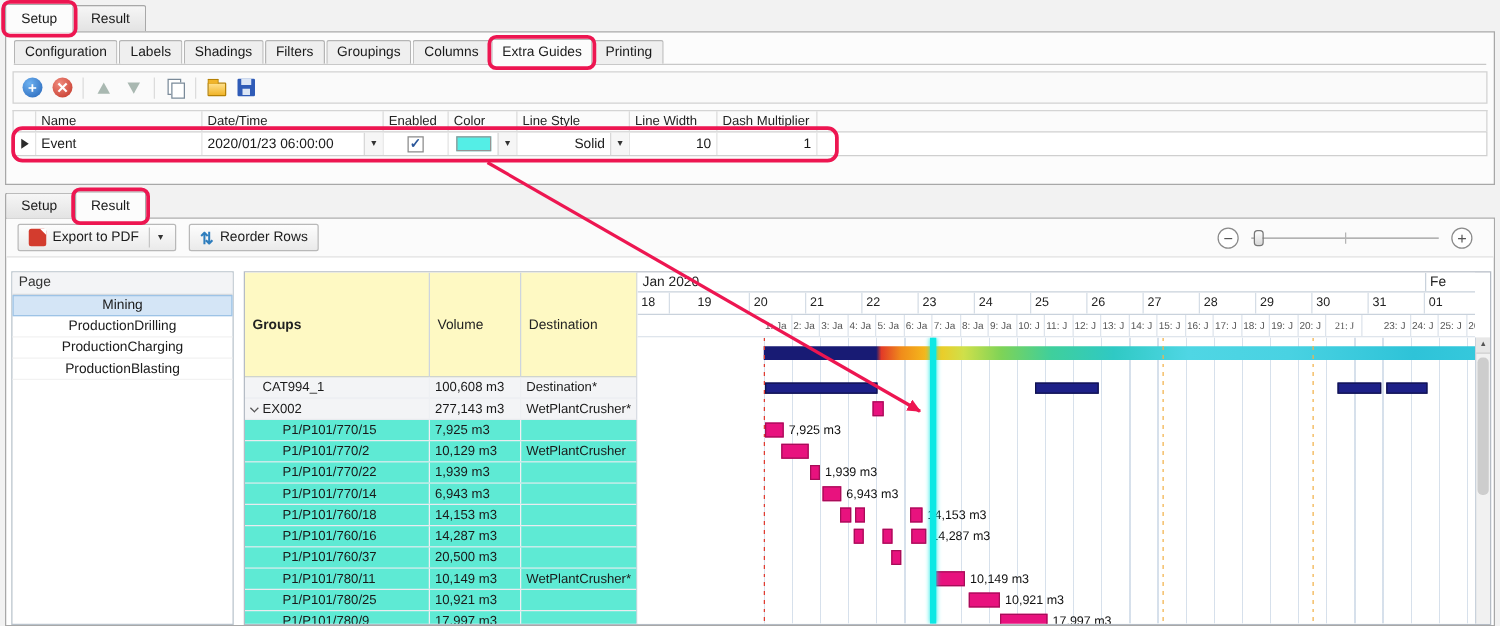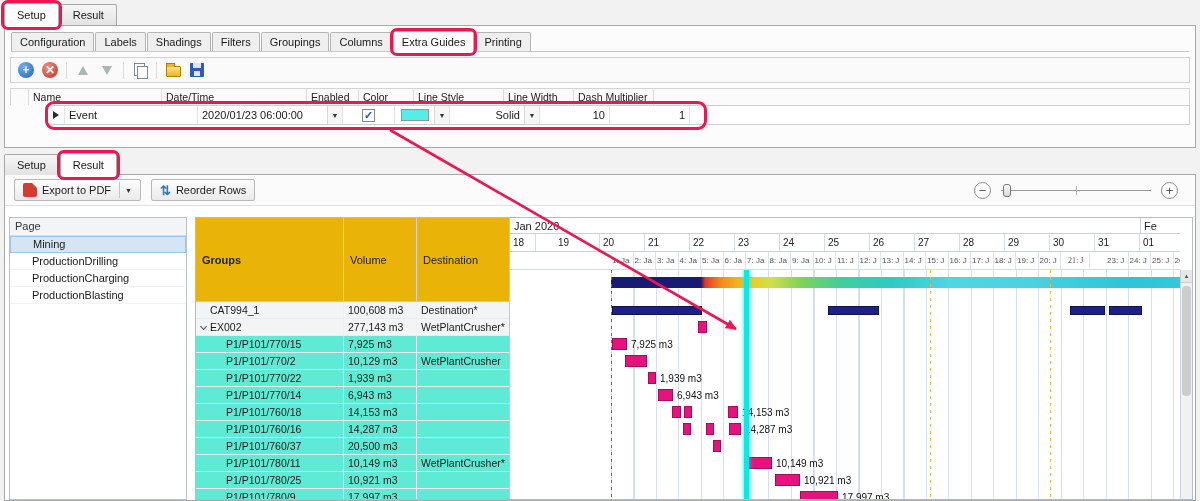--- a/index.html
+++ b/index.html
@@ -42,21 +42,21 @@
   .ic-save{width:14px;height:14px;background:#2f5bb7;border-radius:1px;position:relative;}
   .ic-save::before{content:"";position:absolute;left:3px;top:0;width:8px;height:5px;background:#dce6f5;}
   .ic-save::after{content:"";position:absolute;left:4px;bottom:1px;width:6px;height:5px;background:#dce6f5;}
 
   
   .egrid{position:absolute;left:5px;top:62px;right:5px;}
   .egrid-header{display:flex;height:17px;border:1px solid #d4d4d4;border-bottom:none;background:#fbfbfb;}
   .eg-h{border-right:1px solid #dcdcdc;padding:2px 4px;font-size:10.5px;color:#222;overflow:hidden;white-space:nowrap;}
   .eg-h.m{width:18px;padding:0;}
   .eg-h.fill{flex:1;border-right:none;}
-  .egrid-row{display:flex;height:20px;border:1px solid #cfcfcf;background:#fff;margin-left:36px;}
+  .egrid-row{display:flex;height:20px;border:1px solid #cfcfcf;background:#fff;}
   .egrid-row.annotated::after{inset:-5px auto -6px -2px;width:656px;border-radius:9px;}
   .eg-c{border-right:1px solid #e4e4e4;padding:0 4px;display:flex;align-items:center;overflow:hidden;white-space:nowrap;position:relative;}
   .eg-c.m{width:18px;justify-content:center;padding:0;}
   .eg-c.right{justify-content:flex-end;}
   .eg-c.center{justify-content:center;}
   .eg-c.dd{padding-right:0;}
   .eg-c.fill{flex:1;border-right:none;}
   .ddbtn{margin-left:auto;width:15px;align-self:stretch;display:flex;align-items:center;justify-content:center;
        border-left:1px solid #d8d8d8;font-size:7px;color:#333;background:#f6f6f6;}
   .dd2 .txt{margin-left:auto;padding-right:4px;}
@@ -83,27 +83,27 @@
        display:flex;align-items:center;justify-content:center;font-size:13px;line-height:1;}
   .slider{position:relative;width:150px;height:17px;}
   .slider-track{position:absolute;left:0;right:0;top:8px;height:1px;background:#9a9a9a;}
   .slider-tick{position:absolute;left:50%;top:4px;width:1px;height:9px;background:#b4b4b4;}
   .slider-thumb{position:absolute;left:2px;top:2px;width:8px;height:13px;background:linear-gradient(#fdfdfd,#d8d8d8);
        border:1px solid #777;border-radius:3px;}
 
   
   .page-panel{position:absolute;left:4px;top:42px;width:178px;bottom:0;border:1px solid #b9c3cc;background:#fff;}
   .pp-header{height:18px;line-height:17px;padding:0 5px;background:#f3f4f6;border-bottom:1px solid #d5dae0;color:#333;}
-  .pp-item{height:17px;line-height:16px;padding:0 22px;border-bottom:1px solid #f2f2f2;white-space:nowrap;overflow:hidden;}
+  .pp-item{height:17px;line-height:16px;padding:0 22px;border-bottom:1px solid #f2f2f2;white-space:nowrap;overflow:hidden;text-align:center;}
   .pp-item.selected{background:#d4e5f6;border:1px solid #9dc3e6;line-height:15px;}
 
   
   .gantt{position:absolute;left:190px;top:42px;right:2px;bottom:0;border:1px solid #b5bcc5;background:#fff;overflow:hidden;}
   .lg{position:absolute;left:0;top:0;width:314px;bottom:0;border-right:1px solid #c0c8d2;background:#fff;}
-  .lg-header{height:84px;display:flex;background:#eab308;border-bottom:1px solid #c0c8d2;}
+  .lg-header{height:84px;display:flex;background:#fef9c3;border-bottom:1px solid #c0c8d2;}
   .lg-h{padding:0 6px;display:flex;align-items:center;border-right:1px solid #cdd5df;color:#222;}
   .lg-h.groups{width:148px;font-weight:bold;}
   .lg-h.vol{width:73px;}
   .lg-h.dest{flex:1;border-right:none;}
   .lg-row{display:flex;height:17px;border-bottom:1px solid #e9ebef;background:#5eead4;}
   .lg-row.group{background:#f3f4f6;}
   .lg-cell{overflow:hidden;white-space:nowrap;font-size:10.5px;display:flex;align-items:center;border-right:1px solid #eef0f3;position:relative;}
   .lg-cell.name{width:148px;}
   .lg-cell.vol{width:73px;padding:0 4px;}
   .lg-cell.dest{flex:1;padding:0 4px;border-right:none;}

